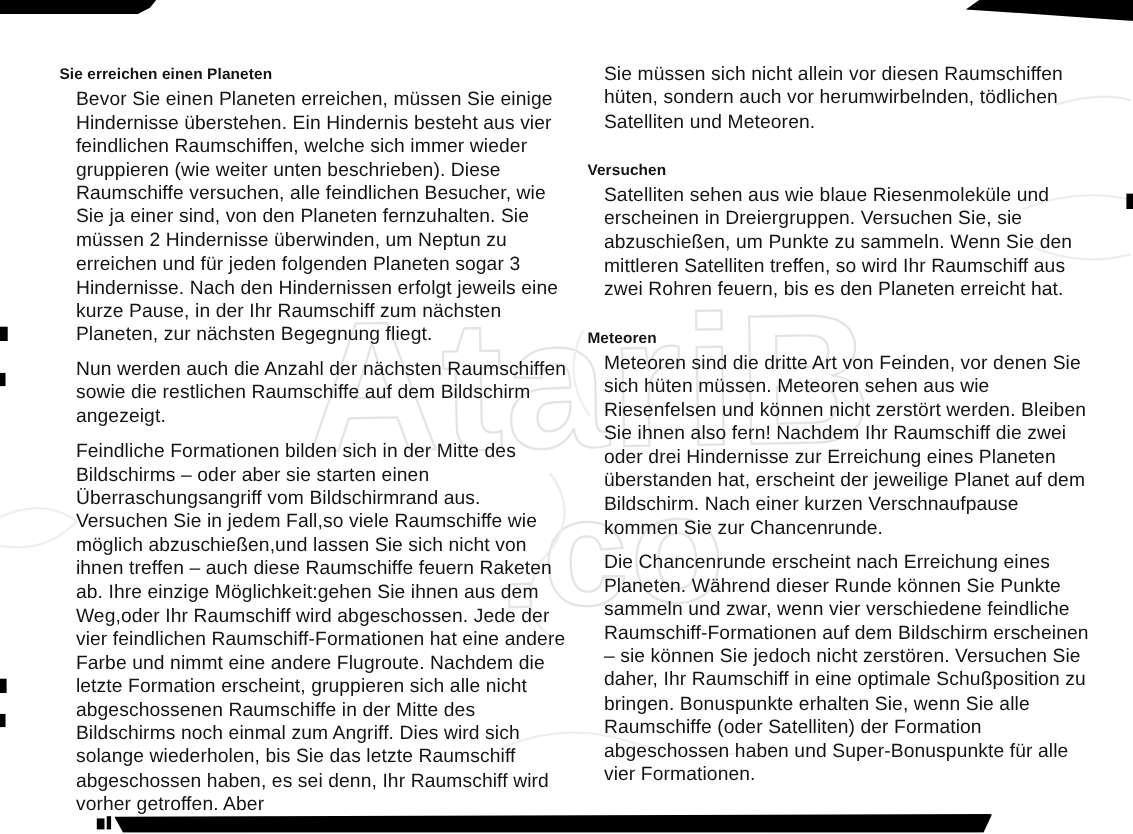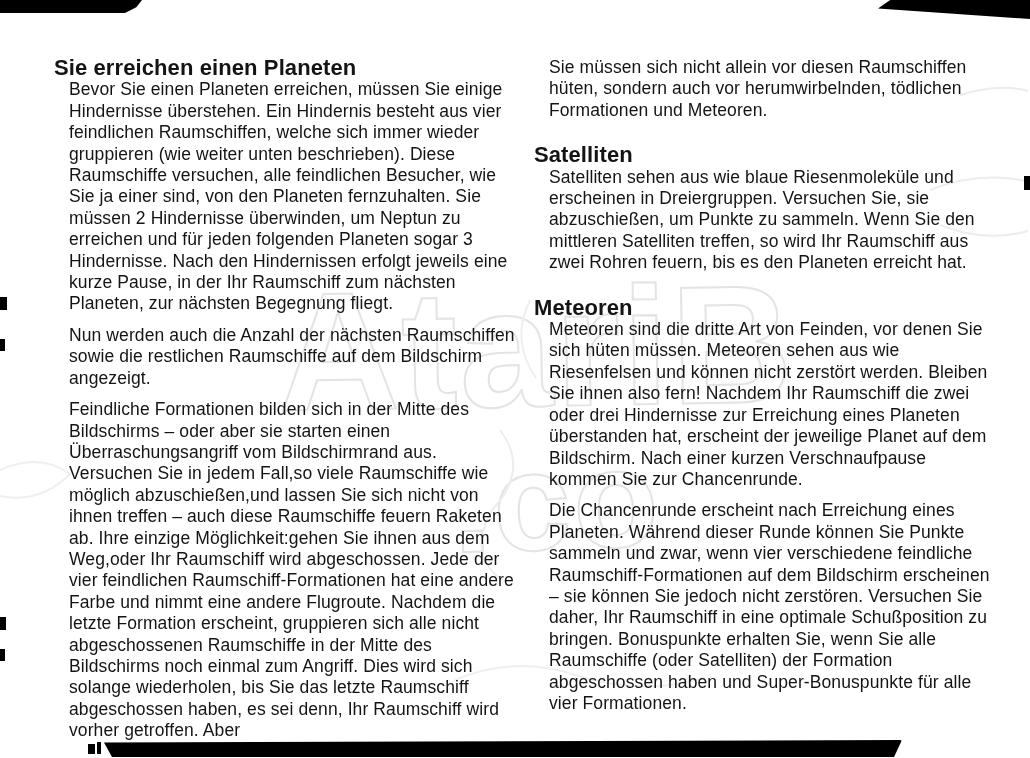--- a/index.html
+++ b/index.html
@@ -33,21 +33,21 @@
     position:absolute;
     top:57px;
     z-index:2;
     font-size:17.5px;
     line-height:21.4px;
     letter-spacing:0.1px;
   }
   .col-left{left:54px;width:465px;}
   .col-right{left:534px;width:462px;}
   .hd{
-    font-size:22px;
+    font-size:14px;
     font-weight:bold;
     margin:0 0 1px 0;
     padding-top:13px;
   }
   .hd:first-child{padding-top:0;}
   .bodytext{
     margin:0 0 10px 0;
     padding-left:15px;
   }
 
@@ -84,22 +84,22 @@
   </svg>
 
   <div class="col col-left">
     <h2 class="hd">Sie erreichen einen Planeten</h2>
     <p class="bodytext">Bevor Sie einen Planeten erreichen, müssen Sie einige Hindernisse überstehen. Ein Hindernis besteht aus vier feindlichen Raumschiffen, welche sich immer wieder gruppieren (wie weiter unten beschrieben). Diese Raumschiffe versuchen, alle feindlichen Besucher, wie Sie ja einer sind, von den Planeten fernzuhalten. Sie müssen 2 Hindernisse überwinden, um Neptun zu erreichen und für jeden folgenden Planeten sogar 3 Hindernisse. Nach den Hindernissen erfolgt jeweils eine kurze Pause, in der Ihr Raumschiff zum nächsten Planeten, zur nächsten Begegnung fliegt.</p>
     <p class="bodytext">Nun werden auch die Anzahl der nächsten Raumschiffen sowie die restlichen Raumschiffe auf dem Bildschirm angezeigt.</p>
     <p class="bodytext">Feindliche Formationen bilden sich in der Mitte des Bildschirms  –  oder aber sie starten einen Überraschungsangriff vom Bildschirmrand aus. Versuchen Sie in jedem Fall,so viele Raumschiffe wie möglich abzuschießen,und lassen Sie sich nicht von ihnen treffen  –  auch diese Raumschiffe feuern Raketen ab. Ihre einzige Möglichkeit:gehen Sie ihnen aus dem Weg,oder Ihr Raumschiff wird abgeschossen. Jede der vier feindlichen Raumschiff-Formationen hat eine andere Farbe und nimmt eine andere Flugroute. Nachdem die letzte Formation erscheint, gruppieren sich alle nicht abgeschossenen Raumschiffe in der Mitte des Bildschirms noch einmal zum Angriff. Dies wird sich solange wiederholen, bis Sie das letzte Raumschiff abgeschossen haben, es sei denn, Ihr Raumschiff wird vorher getroffen. Aber</p>
   </div>
 
   <div class="col col-right">
-    <p class="bodytext">Sie müssen sich nicht allein vor diesen Raumschiffen hüten, sondern auch vor herumwirbelnden, tödlichen Formationen und Meteoren.</p>
-    <h2 class="hd">Satelliten</h2>
+    <p class="bodytext">Sie müssen sich nicht allein vor diesen Raumschiffen hüten, sondern auch vor herumwirbelnden, tödlichen Satelliten und Meteoren.</p>
+    <h2 class="hd">Versuchen</h2>
     <p class="bodytext">Satelliten sehen aus wie blaue Riesenmoleküle und erscheinen in Dreiergruppen. Versuchen Sie, sie abzuschießen, um Punkte zu sammeln. Wenn Sie den mittleren Satelliten treffen, so wird Ihr Raumschiff aus zwei Rohren feuern, bis es den Planeten erreicht hat.</p>
     <h2 class="hd">Meteoren</h2>
     <p class="bodytext">Meteoren sind die dritte Art von Feinden, vor denen Sie sich hüten müssen. Meteoren sehen aus wie Riesenfelsen und können nicht zerstört werden. Bleiben Sie ihnen also fern! Nachdem Ihr Raumschiff die zwei oder drei Hindernisse zur Erreichung eines Planeten überstanden hat, erscheint der jeweilige Planet auf dem Bildschirm. Nach einer kurzen Verschnaufpause kommen Sie zur Chancenrunde.</p>
     <p class="bodytext">Die Chancenrunde erscheint nach Erreichung eines Planeten. Während dieser Runde können Sie Punkte sammeln und zwar, wenn vier verschiedene feindliche Raumschiff-Formationen auf dem Bildschirm erscheinen  –  sie können Sie jedoch nicht zerstören. Versuchen Sie daher, Ihr Raumschiff in eine optimale Schußposition zu bringen. Bonuspunkte erhalten Sie, wenn Sie alle Raumschiffe (oder Satelliten) der Formation abgeschossen haben und Super-Bonuspunkte für alle vier Formationen.</p>
   </div>
 
   <div class="artifact a-topleft"></div>
   <div class="artifact a-topright"></div>
   <div class="artifact a-bottom"></div>
   <div class="artifact a-bdot1"></div>

